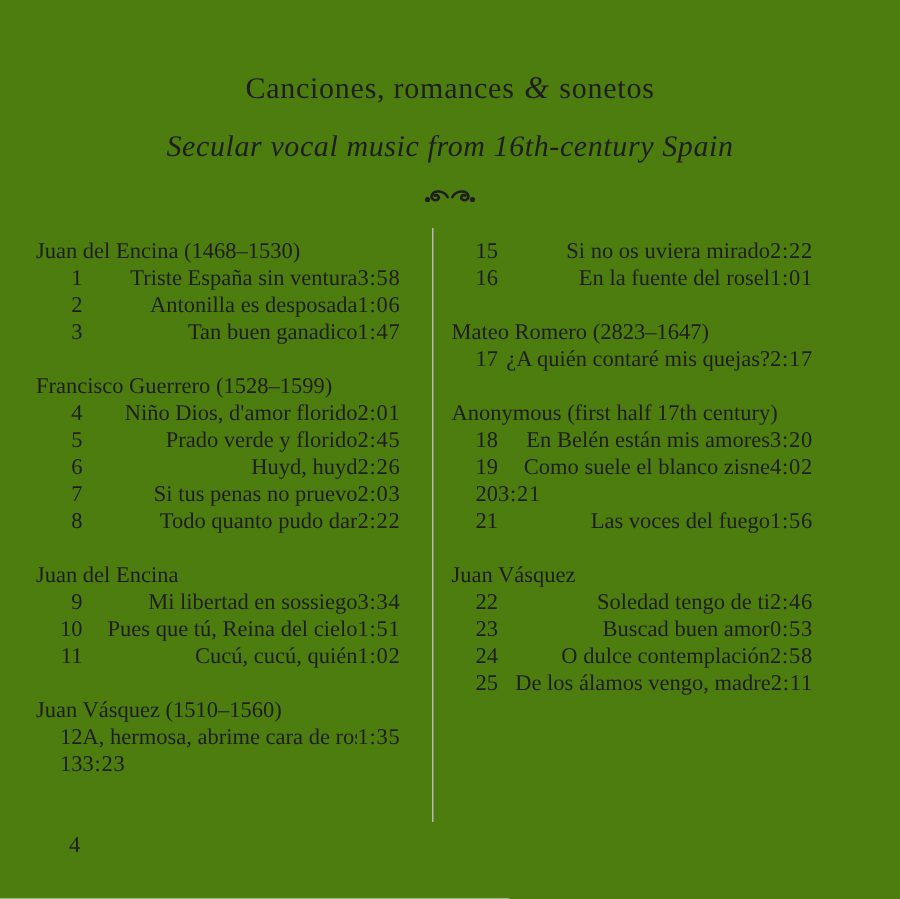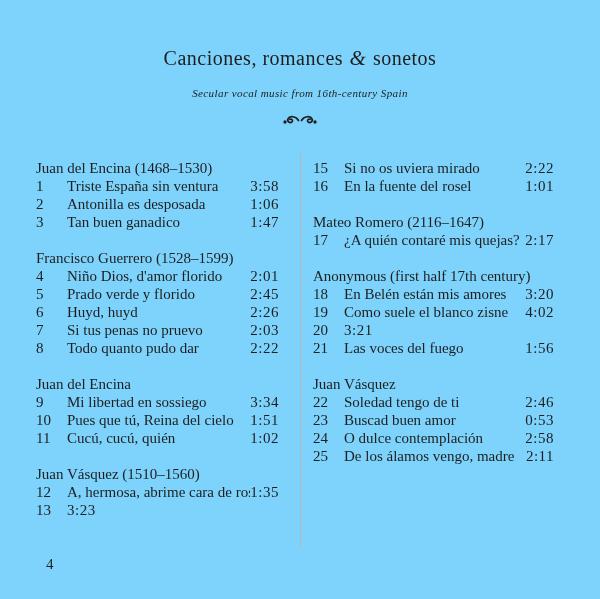--- a/index.html
+++ b/index.html
@@ -1,49 +1,49 @@
 <!DOCTYPE html>
 <html><head>
 <meta charset="utf-8">
 <style>
   html,body { margin:0; padding:0; background:#e8e8e8; }
   .page {
     position:relative;
     width:600px; height:599px;
     margin:0 auto;
-    background:#7dd3fc;
+    background:#4d7c0f;
     font-family:"Liberation Serif","DejaVu Serif",serif;
     color:#1e1e1e;
     overflow:hidden;
   }
   .header { text-align:center; padding-top:46px; }
   .title {
     font-size:20px; font-weight:normal; margin:0;
     letter-spacing:0.5px;
   }
   .title .amp { font-style:italic; font-size:21px; padding:0 1px; }
   .subtitle {
-    font-size:11px; font-style:italic; font-weight:normal;
+    font-size:20px; font-style:italic; font-weight:normal;
     margin:16px 0 0; letter-spacing:0.4px;
   }
   .ornament { margin-top:15px; line-height:0; }
   .columns {
-    position:absolute; top:159px; left:36px; width:518px;
+    position:absolute; top:159px; left:24px; width:518px;
     display:flex; font-size:15px;
   }
   .col-left { width:243px; flex:0 0 243px; }
   .divider {
     width:1px; flex:0 0 1px; background:#b8b8b8;
     height:396px; margin:-7px 12px 0 21px;
   }
   .col-right { flex:1; min-width:0; }
   .section { margin-top:18px; }
   .col .section:first-child { margin-top:0; }
   .composer, .track { height:18px; line-height:18px; white-space:nowrap; }
-  .track { display:flex; }
+  .track { display:flex;text-align:right; }
   .track-number {
     width:31px; flex:0 0 31px;
     font-variant-numeric:oldstyle-nums;
   }
   .track-title { flex:1; overflow:hidden; }
   .track-time {
     letter-spacing:0.5px;
     font-variant-numeric:oldstyle-nums;
   }
   .page-number { position:absolute; left:46px; top:556px; font-size:15px; }
@@ -157,21 +157,21 @@
             <span class="track-title">Si no os uviera mirado</span>
             <span class="track-time">2:22</span>
           </div>
           <div class="track">
             <span class="track-number">16</span>
             <span class="track-title">En la fuente del rosel</span>
             <span class="track-time">1:01</span>
           </div>
         </div>
         <div class="section">
-          <div class="composer">Mateo Romero (2116–1647)</div>
+          <div class="composer">Mateo Romero (2823–1647)</div>
           <div class="track">
             <span class="track-number">17</span>
             <span class="track-title">¿A quién contaré mis quejas?</span>
             <span class="track-time">2:17</span>
           </div>
         </div>
         <div class="section">
           <div class="composer">Anonymous (first half 17th century)</div>
           <div class="track">
             <span class="track-number">18</span>

